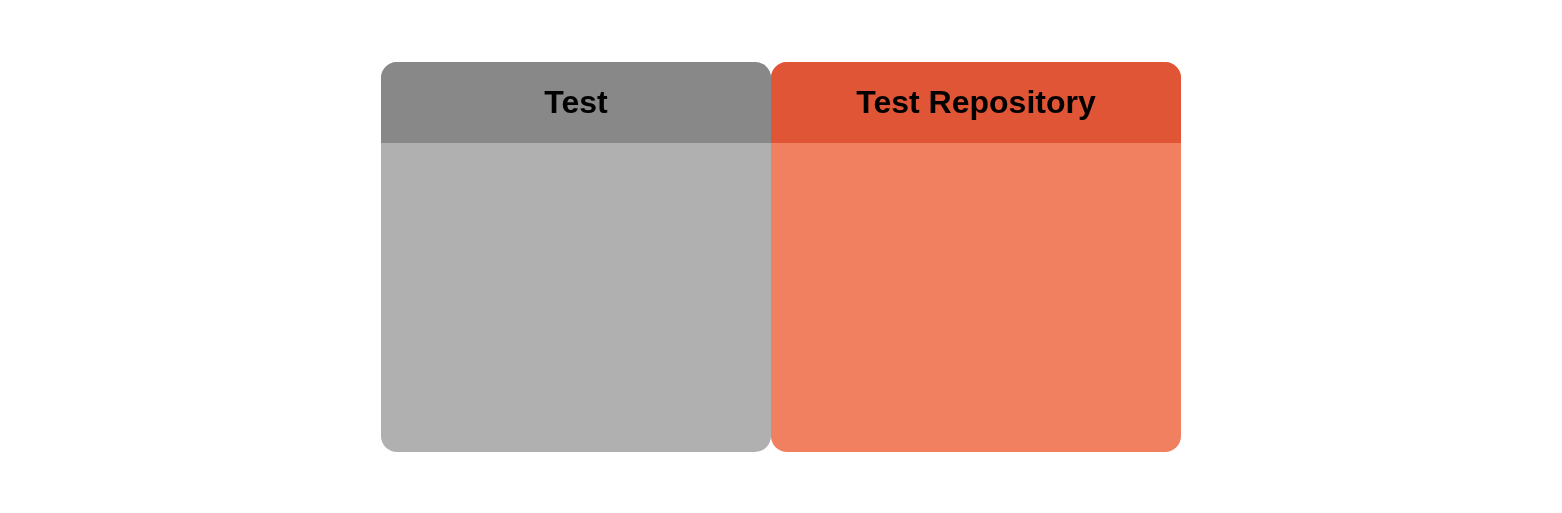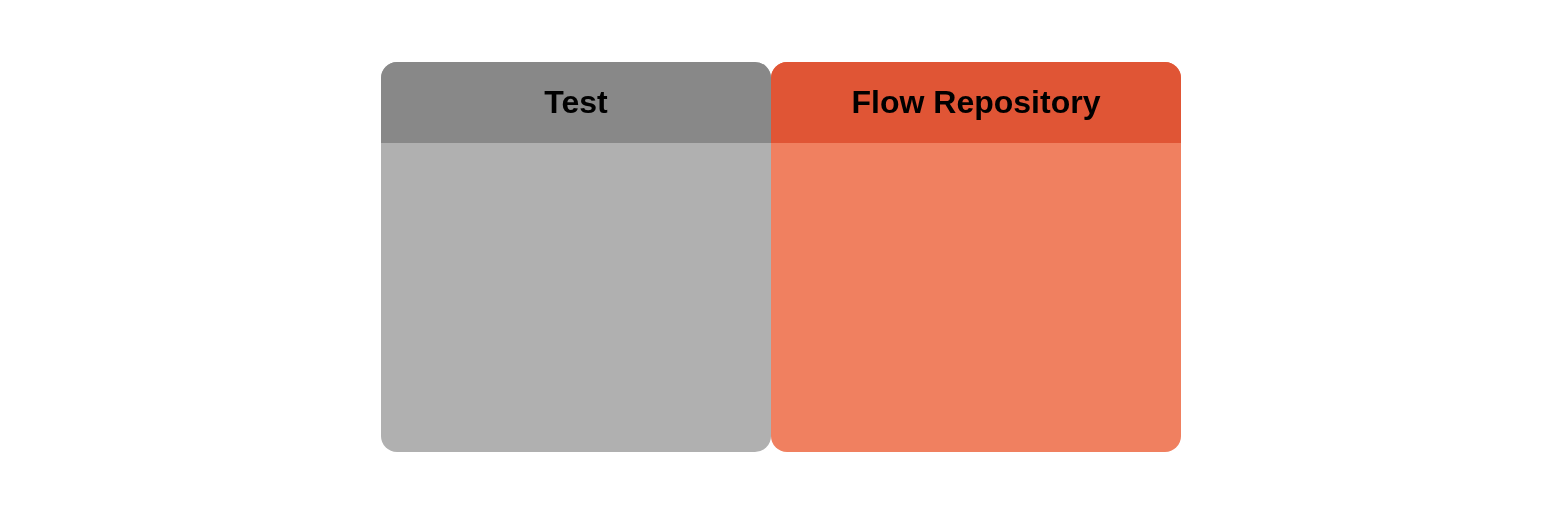--- a/index.html
+++ b/index.html
@@ -103,16 +103,16 @@
     <text x="900" y="238" font-size="26" font-weight="700" fill="#e05535" font-family="Helvetica Neue, Arial, sans-serif">Flow</text>
 
   </svg>
 
   <div class="box box-test" style="position:relative; z-index:1;">
     <div class="box-header">Test</div>
   </div>
 
 
   <div class="box box-fake" style="position:relative; z-index:1;">
-    <div class="box-header">Flow Repository</div>
+    <div class="box-header">Test Repository</div>
   </div>
 
 </div>
 
 </body></html>

